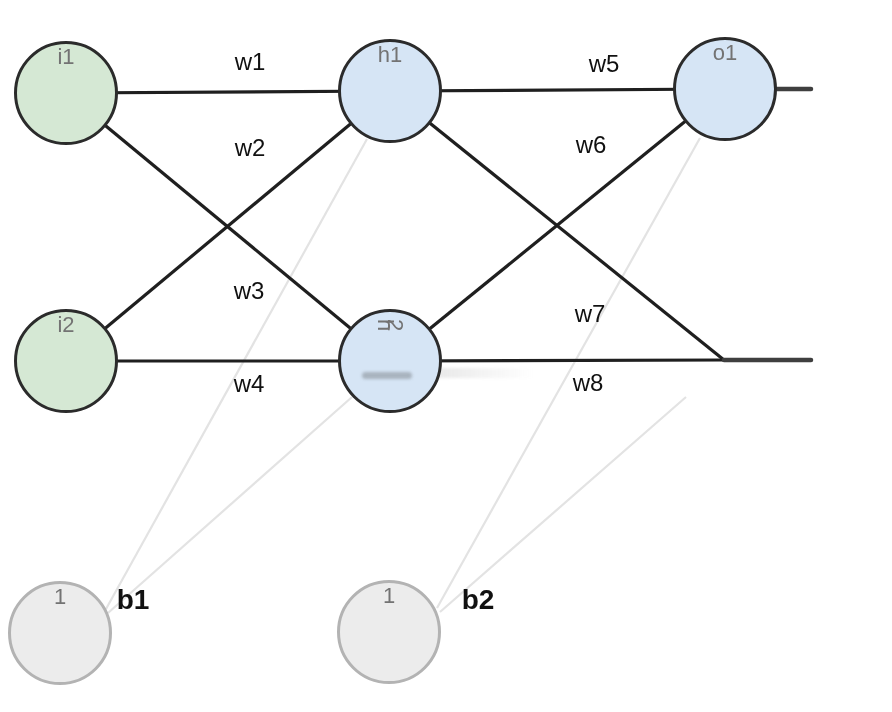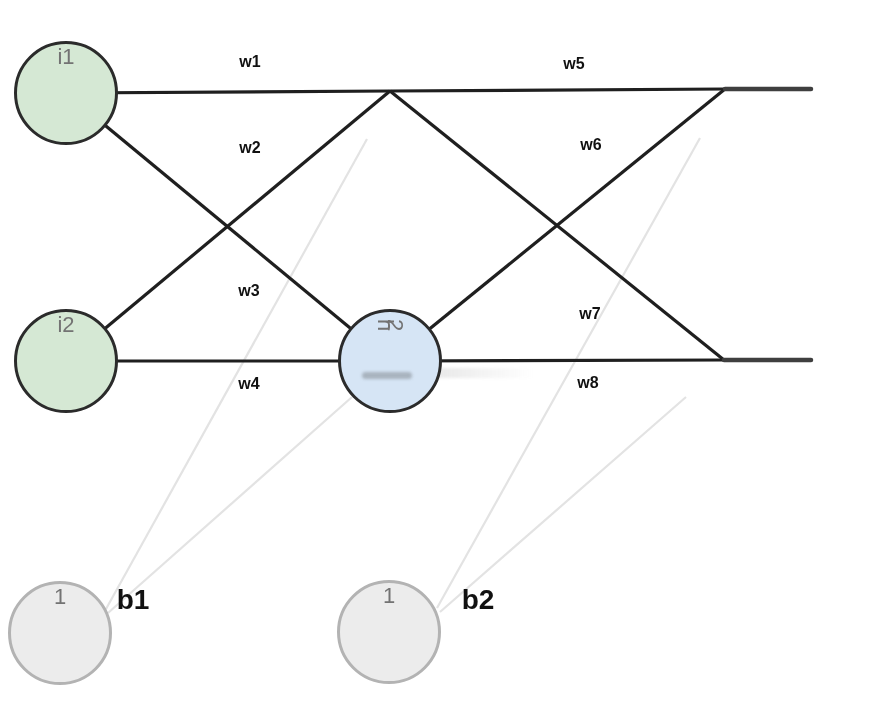--- a/index.html
+++ b/index.html
@@ -19,21 +19,21 @@
     z-index: 2;
     font-weight: normal; font-size: 22px; color: #737373;
   }
   .node.input  { background: var(--input-fill,  #d5e8d4); border: 3.5px solid var(--node-stroke, #2b2b2b); }
   .node.hidden { background: var(--hidden-fill, #d6e5f5); border: 3.5px solid var(--node-stroke, #2b2b2b); }
   .node.output { background: var(--output-fill, #d6e5f5); border: 3.5px solid var(--node-stroke, #2b2b2b); }
   .node.bias   { background: var(--bias-fill,   #ececec); border: 3px  solid var(--bias-stroke, #b3b3b3); }
 
   .lbl {
     position: absolute; transform: translate(-50%, -50%);
-    font-size: 16px; font-weight: 700; color: var(--label-color, #111111);
+    font-size: 24px; font-weight: 400; color: var(--label-color, #111111);
     z-index: 4; white-space: nowrap;
   }
   .lbl.bold { font-weight: bold; font-size: 28px; }
 
   
   .rchar { display: inline-block; transform: rotate(90deg); margin: 0 -1px; }
 
   .smear-in {
     position: absolute; left: 362px; top: 372px; width: 50px; height: 7px;
     background: rgba(50,50,50,0.28); filter: blur(1.5px); border-radius: 4px; z-index: 3;
@@ -76,37 +76,43 @@
   </svg>
 
   <div class="smear-out"></div>
 
   <div class="node input" style="left:14px;  top:41px;">
     <span>i1</span>
   </div>
   <div class="node input" style="left:14px;  top:309px;">
     <span>i2</span>
   </div>
+  <div class="node hidden" style="left:338px; top:39px;">
+    <span>h1</span>
+  </div>
   <div class="node hidden" style="left:338px; top:309px;">
     <span><span class="rchar">h</span><span class="rchar">2</span></span>
+  </div>
+  <div class="node output" style="left:673px; top:37px;">
+    <span>o1</span>
   </div>
   <div class="node bias" style="left:8px;   top:581px;">
     <span>1</span>
   </div>
   <div class="node bias" style="left:337px; top:580px;">
     <span>1</span>
   </div>
 
   <div class="smear-in"></div>
 
   <div class="lbl" style="left:250px; top:62px;">w1</div>
   <div class="lbl" style="left:250px; top:148px;">w2</div>
   <div class="lbl" style="left:249px; top:291px;">w3</div>
   <div class="lbl" style="left:249px; top:384px;">w4</div>
-  <div class="lbl" style="left:574px; top:64px;">w5</div>
+  <div class="lbl" style="left:604px; top:64px;">w5</div>
   <div class="lbl" style="left:591px; top:145px;text-align:right;">w6</div>
   <div class="lbl" style="left:590px; top:294px;margin-top:20px;">w7</div>
   <div class="lbl" style="left:588px; top:383px;">w8</div>
 
   <div class="lbl bold" style="left:133px; top:600px;">b1</div>
   <div class="lbl bold" style="left:478px; top:600px;">b2</div>
 
 </div>
 
 </body></html>

